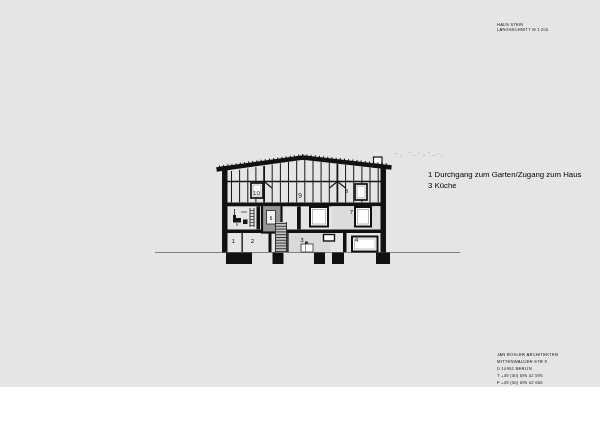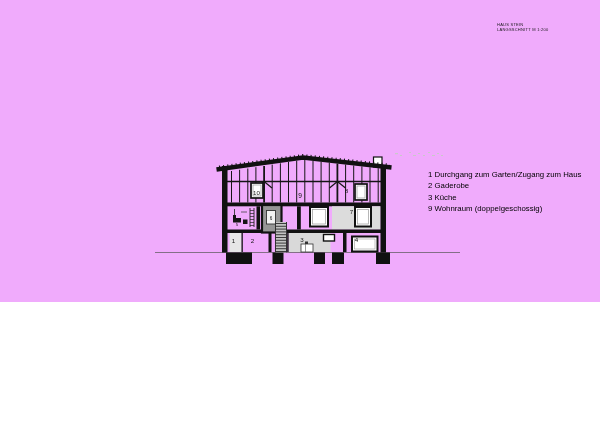--- a/index.html
+++ b/index.html
@@ -1,17 +1,17 @@
 <!DOCTYPE html>
 <html><head>
 <meta charset="utf-8">
 <style>
   html,body{margin:0;padding:0;background:#ffffff;}
   .sheet{
-    position:relative;width:600px;height:302px;background:#f0abfc;overflow:hidden;
+    position:relative;width:600px;height:387px;background:#e5e5e5;overflow:hidden;
     font-family:"Liberation Sans",sans-serif;color:#111;
   }
   .title-block{
     position:absolute;left:497px;top:22px;
     font-size:4px;line-height:5px;letter-spacing:.25px;color:#1a1a1a;
     white-space:nowrap;
   }
   .legend{
     position:absolute;left:428px;top:169px;
     font-size:7.8px;line-height:11.3px;color:#000;
@@ -201,23 +201,21 @@
       <text x="271" y="219.5" font-size="4.6" fill="#222">6</text>
       <text x="351.5" y="213.5">7</text>
       <text x="346.5" y="192.5">8</text>
       <text x="300" y="197.5" font-size="6.6">9</text>
       <text x="256.5" y="194.5">10</text>
     </g>
   </svg>
 
   <div class="legend">
     <div>1 Durchgang zum Garten/Zugang zum Haus</div>
-    <div>2 Gaderobe</div>
     <div>3 Küche</div>
-    <div>9 Wohnraum (doppelgeschossig)</div>
   </div>
 
   <div class="contact-block">
     <div>JAN RÖSLER ARCHITEKTEN</div>
     <div>MITTENWALDER STR 9</div>
     <div>D 10961 BERLIN</div>
     <div>T +49 (30) 695 02 595</div>
     <div>F +49 (30) 695 02 666</div>
     <div>MAIL@JANROESLER.DE</div>
   </div>

